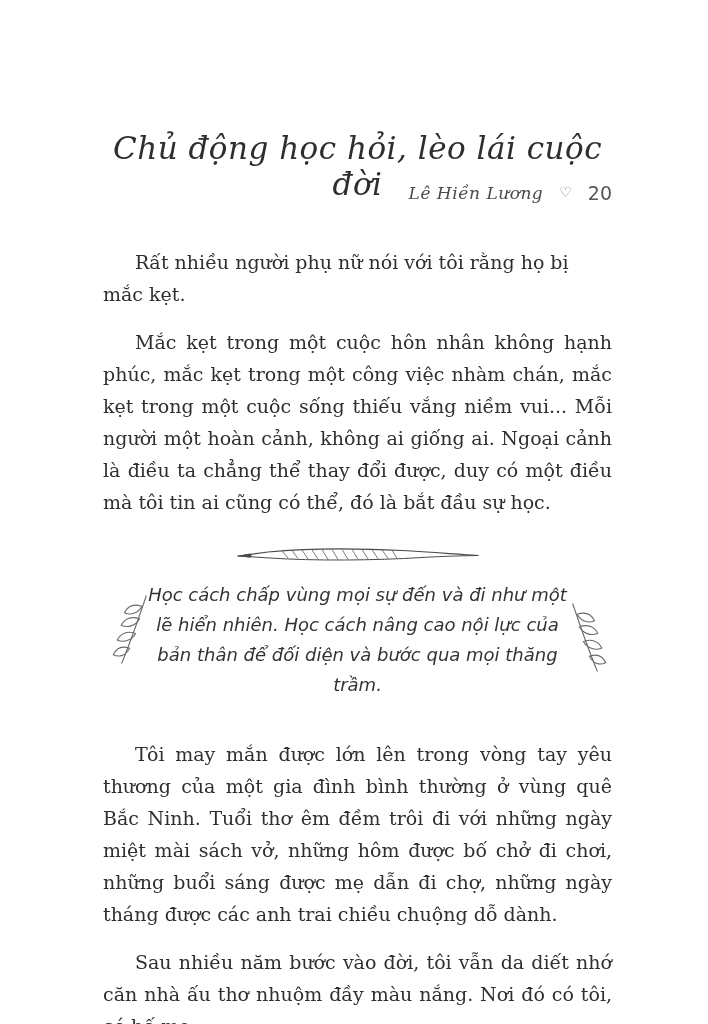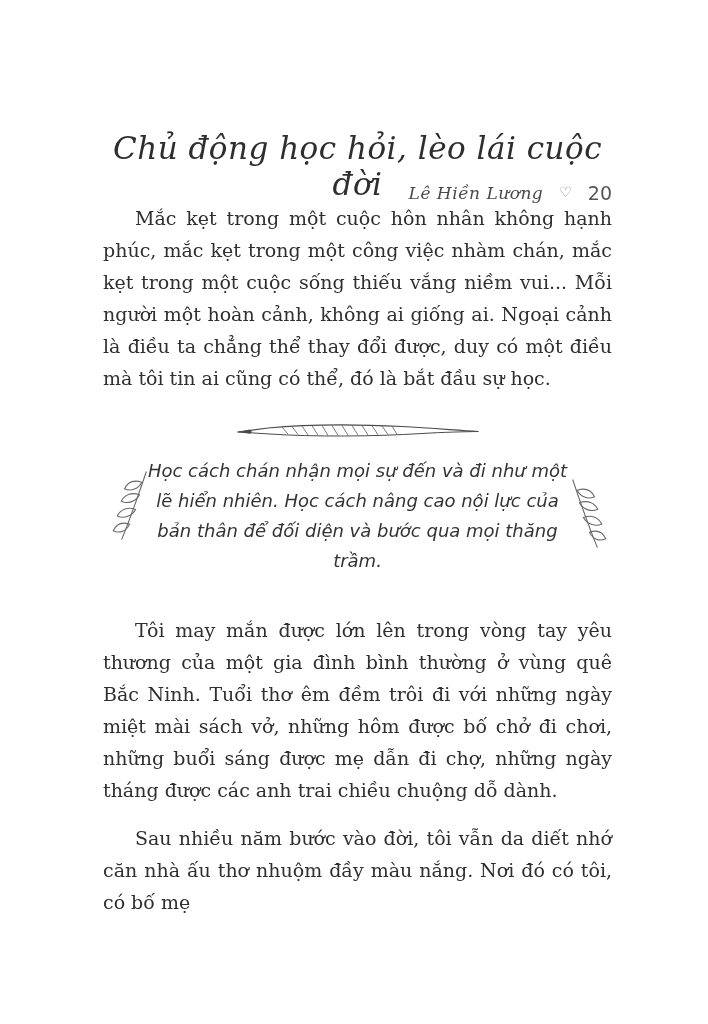--- a/index.html
+++ b/index.html
@@ -97,20 +97,21 @@
 
   <div class="running-header">
     <span class="author">Lê Hiền Lương</span>
     <span class="heart">♡</span>
     <span class="pageno">20</span>
   </div>
 
   <h1 class="chapter-title">Chủ động học hỏi, lèo lái cuộc đời</h1>
 
   <div class="body-text">
+    <p class="first">Rất nhiều người phụ nữ nói với tôi rằng họ bị mắc kẹt.</p>
     <p>Mắc kẹt trong một cuộc hôn nhân không hạnh phúc, mắc kẹt trong một công việc nhàm chán, mắc kẹt trong một cuộc sống thiếu vắng niềm vui... Mỗi người một hoàn cảnh, không ai giống ai. Ngoại cảnh là điều ta chẳng thể thay đổi được, duy có một điều mà tôi tin ai cũng có thể, đó là bắt đầu sự học.</p>
   </div>
 
   <svg class="divider" viewBox="0 0 248 18" xmlns="http://www.w3.org/2000/svg">
     <path d="M4 10 L34 6 C70 2.5 120 2 168 4.5 C196 6 220 8 244 9.5" stroke="#4a4a4a" stroke-width="1.2" fill="none" stroke-linecap="round"></path>
     <path d="M4 10 L36 12 C80 15 140 14.5 188 11.5 C210 10.2 228 9.8 244 9.5" stroke="#4a4a4a" stroke-width="1" fill="none" stroke-linecap="round"></path>
     <path d="M4 10 L16 7.5 L18 10 L16 11.8 Z" fill="#4a4a4a"></path>
     <g stroke="#5a5a5a" stroke-width="0.8">
       <line x1="48" y1="5" x2="54" y2="12"></line>
       <line x1="58" y1="4.5" x2="64" y2="12.5"></line>
@@ -135,21 +136,21 @@
       <path d="M30 40 C22 36 15 38 11 44 C17 48 26 46 30 40 Z"></path>
       <path d="M22 54 C15 50 9 52 5 58 C11 62 18 60 22 54 Z"></path>
     </svg>
     <svg class="leaf leaf-right" viewBox="0 0 52 72" xmlns="http://www.w3.org/2000/svg" fill="none" stroke="#6a6a6a" stroke-width="1.1">
       <path d="M46 4 C36 24 26 44 12 68"></path>
       <path d="M40 14 C32 10 26 12 22 18 C28 22 36 20 40 14 Z"></path>
       <path d="M36 26 C28 22 21 24 17 30 C23 34 32 32 36 26 Z"></path>
       <path d="M30 40 C22 36 15 38 11 44 C17 48 26 46 30 40 Z"></path>
       <path d="M22 54 C15 50 9 52 5 58 C11 62 18 60 22 54 Z"></path>
     </svg>
-    <p class="quote">Học cách chán nhận mọi sự đến và đi như một lẽ hiển nhiên. Học cách nâng cao nội lực của bản thân để đối diện và bước qua mọi thăng trầm.</p>
+    <p class="quote">Học cách chấp vùng mọi sự đến và đi như một lẽ hiển nhiên. Học cách nâng cao nội lực của bản thân để đối diện và bước qua mọi thăng trầm.</p>
   </div>
 
   <div class="body-text">
     <p>Tôi may mắn được lớn lên trong vòng tay yêu thương của một gia đình bình thường ở vùng quê Bắc Ninh. Tuổi thơ êm đềm trôi đi với những ngày miệt mài sách vở, những hôm được bố chở đi chơi, những buổi sáng được mẹ dẫn đi chợ, những ngày tháng được các anh trai chiều chuộng dỗ dành.</p>
     <p>Sau nhiều năm bước vào đời, tôi vẫn da diết nhớ căn nhà ấu thơ nhuộm đầy màu nắng. Nơi đó có tôi, có bố mẹ</p>
   </div>
 
 </div>
 
 </body></html>

